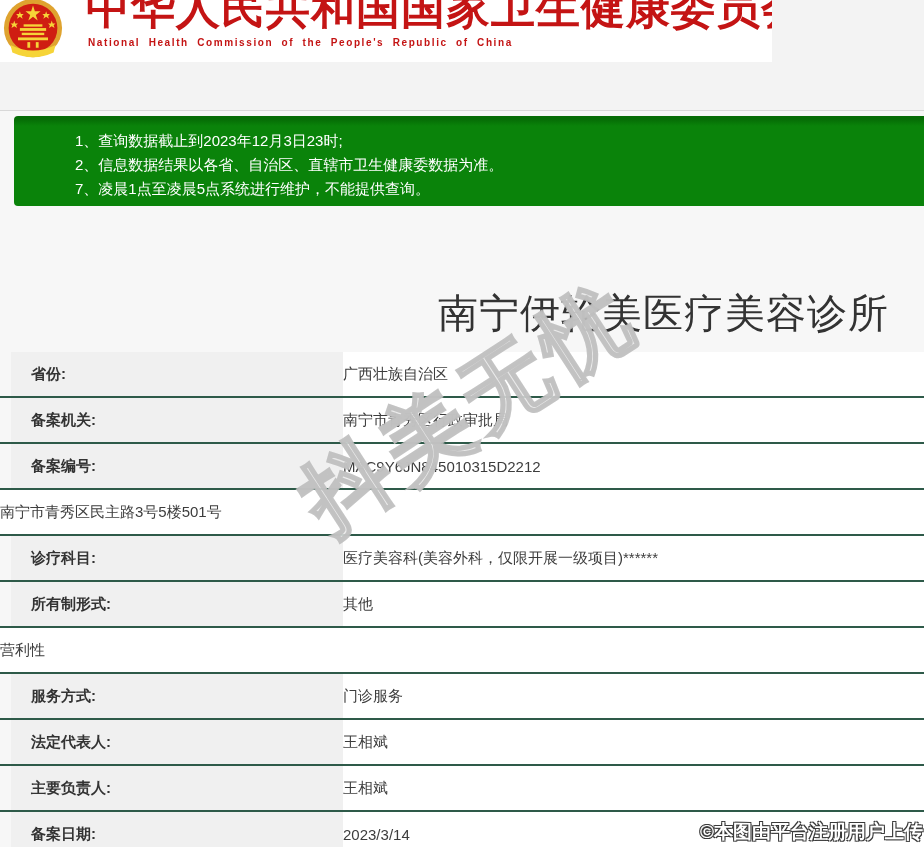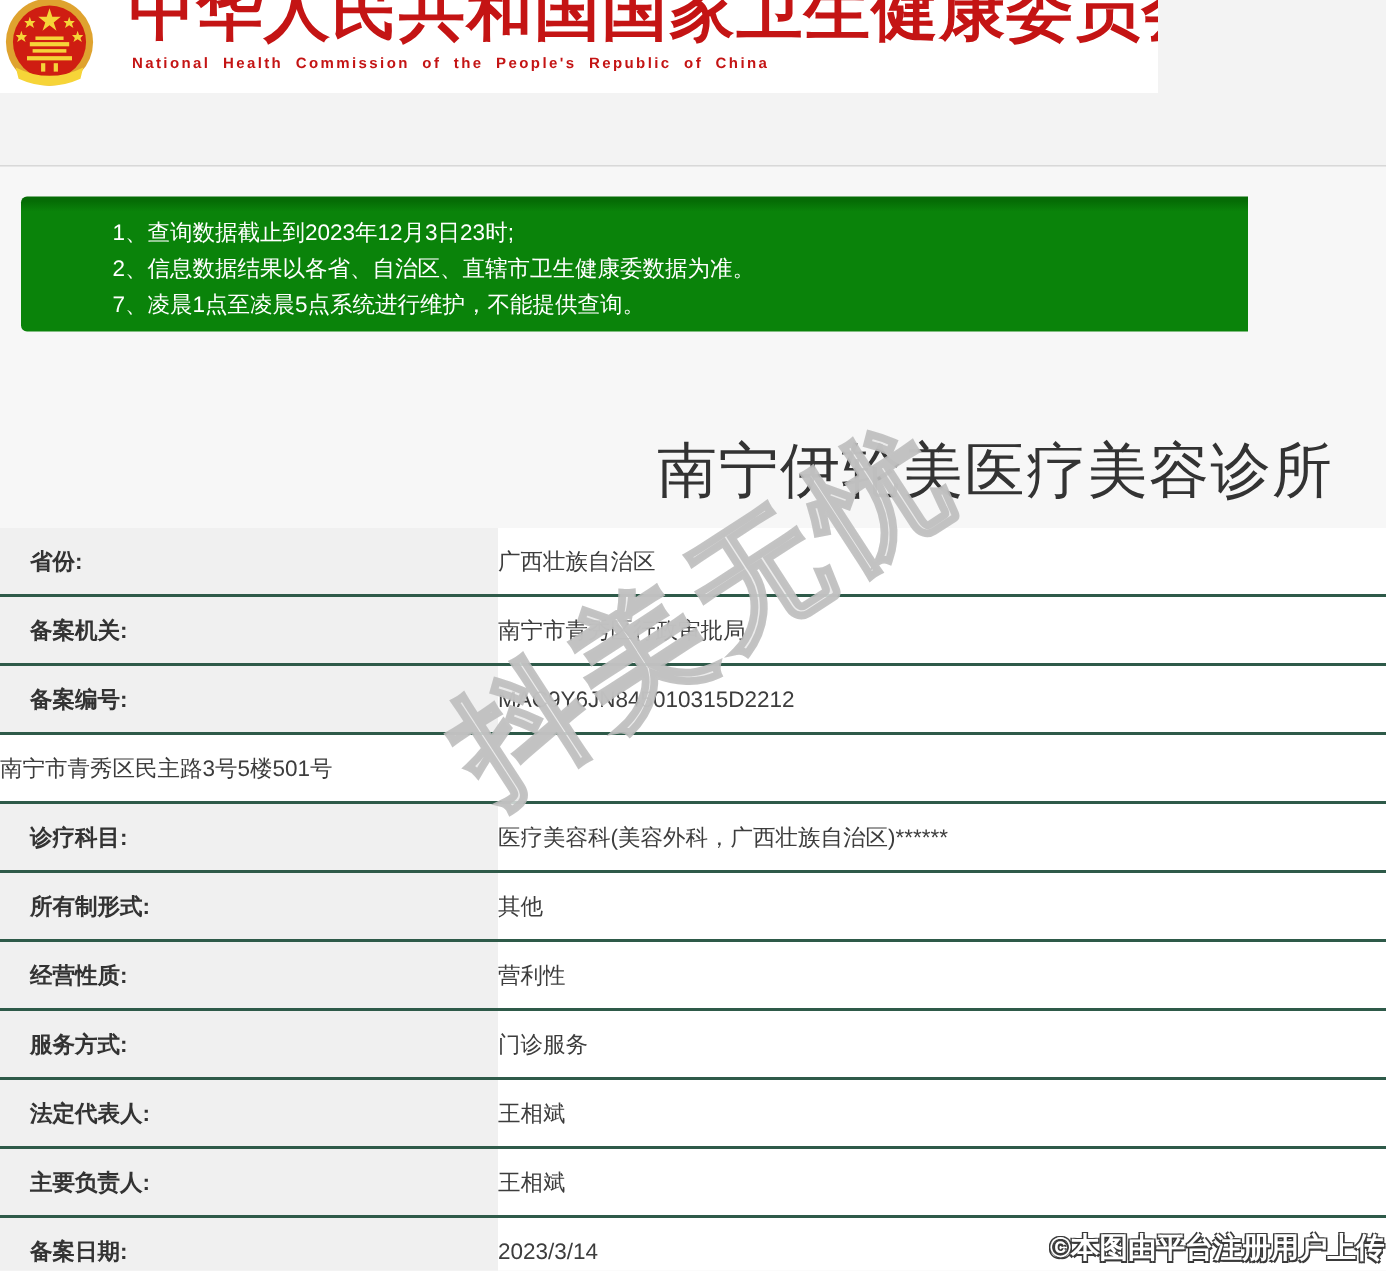--- a/index.html
+++ b/index.html
@@ -23,39 +23,39 @@
     font-size:44px;font-weight:bold;color:#c41414;
     letter-spacing:1px;white-space:nowrap;line-height:1.1;
   }
   .hdr-en{
     position:absolute;left:88px;top:37px;
     font-size:10px;font-weight:bold;color:#c41414;
     letter-spacing:1.6px;word-spacing:4px;white-space:nowrap;
   }
   
   .notice{
-    position:absolute;left:14px;top:131px;width:818px;height:90px;
+    position:absolute;left:14px;top:116px;width:910px;height:90px;
     background:linear-gradient(to bottom,#056c05 0,#056c05 3px,#0a830a 10px,#0a830a 100%);
     border-radius:4px 0 0 4px;
     color:#ffffff;box-sizing:border-box;padding:13px 0 0 61px;
   }
   .notice div{font-size:15px;line-height:24px;white-space:nowrap;}
   
   .result-title{
     position:absolute;left:438px;top:258px;
     font-size:40px;font-weight:500;color:#333333;
     white-space:nowrap;letter-spacing:1px;margin-top:28px;
   }
   
   .table{position:absolute;left:0;top:352px;width:924px;}
   .row{display:flex;height:44px;border-bottom:2px solid #2e5a49;}
   .cell-label{
     width:332px;box-sizing:border-box;background:#f0f0f0;
     display:flex;align-items:center;padding-left:20px;
-    font-size:15px;font-weight:bold;color:#333333;
+    font-size:15px;font-weight:bold;color:#333333;margin-left:11px;
   }
   .cell-value{
     flex:1;background:#ffffff;display:flex;align-items:center;
     padding-left:0;font-size:15px;color:#3d3d3d;white-space:nowrap;
   }
   
   .wm-diagonal{
     position:absolute;left:235px;top:350px;width:470px;
     text-align:center;font-size:86px;font-weight:bold;letter-spacing:8px;
     color:rgba(255,255,255,0.55);
@@ -120,30 +120,29 @@
     <div class="cell-label">备案编号:</div>
     <div class="cell-value">MAC9Y6JN845010315D2212</div>
   </div>
 
   <div class="row">
     <div class="cell-value">南宁市青秀区民主路3号5楼501号</div>
   </div>
 
   <div class="row">
     <div class="cell-label">诊疗科目:</div>
-    <div class="cell-value">医疗美容科(美容外科，广西壮族自治区)******</div>
+    <div class="cell-value">医疗美容科(美容外科，仅限开展一级项目)******</div>
   </div>
 
   <div class="row">
     <div class="cell-label">所有制形式:</div>
     <div class="cell-value">其他</div>
   </div>
 
   <div class="row">
-    <div class="cell-label">经营性质:</div>
     <div class="cell-value">营利性</div>
   </div>
 
   <div class="row">
     <div class="cell-label">服务方式:</div>
     <div class="cell-value">门诊服务</div>
   </div>
 
   <div class="row">
     <div class="cell-label">法定代表人:</div>

